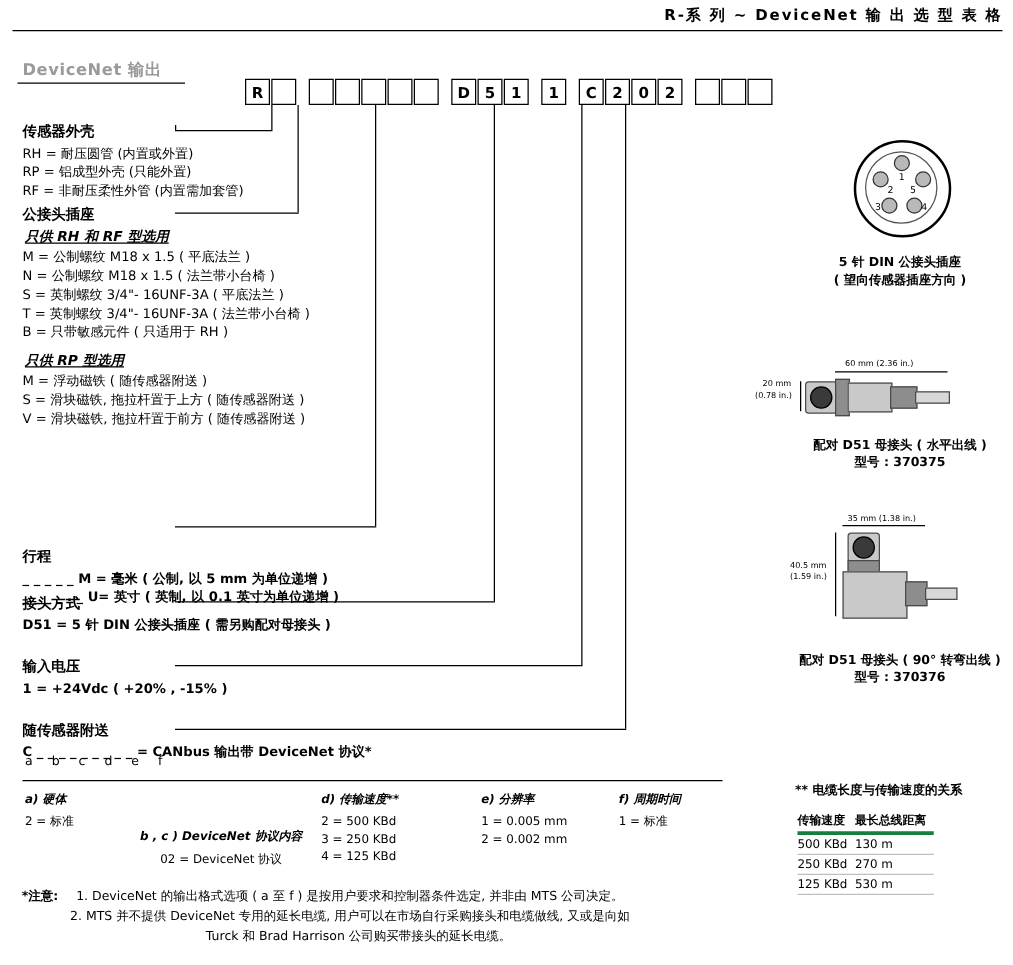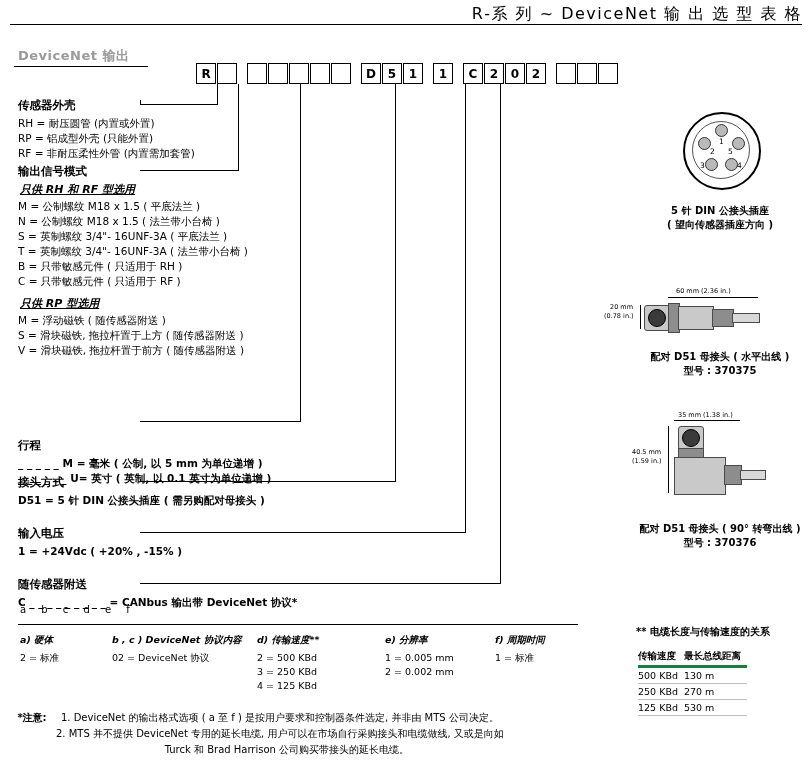--- a/index.html
+++ b/index.html
@@ -16,22 +16,22 @@
     font-size: 11px;
     overflow: hidden;
   }
   .abs { position: absolute; }
 
   
   #header-title {
     position: absolute;
     top: 4px;
     right: 8px;
-    font-size: 16px;
-    font-weight: normal;
+    font-size: 12px;
+    font-weight: bold;
     letter-spacing: 1.5px;
   }
   #header-rule {
     position: absolute;
     top: 24px;
     left: 10px;
     right: 8px;
     border-top: 1px solid #000;
   }
 
@@ -233,28 +233,27 @@
 <div class="hline" style="left:140px; top:583px; width:361px;"></div>
 
 <div class="blk" style="top:98px;">
   <div class="blk-head">传感器外壳</div>
   <div class="blk-line">RH = 耐压圆管 (内置或外置)</div>
   <div class="blk-line">RP = 铝成型外壳 (只能外置)</div>
   <div class="blk-line">RF = 非耐压柔性外管 (内置需加套管)</div>
 </div>
 
 <div class="blk" style="top:164px;">
-  <div class="blk-head">输出信号模式</div>
+  <div class="blk-head">公接头插座</div>
   <div class="blk-sub">只供 RH 和 RF 型选用</div>
   <div class="blk-line">M = 公制螺纹 M18 x 1.5 ( 平底法兰 )</div>
   <div class="blk-line">N = 公制螺纹 M18 x 1.5 ( 法兰带小台椅 )</div>
   <div class="blk-line">S = 英制螺纹 3/4"‑ 16UNF‑3A ( 平底法兰 )</div>
   <div class="blk-line">T = 英制螺纹 3/4"‑ 16UNF‑3A ( 法兰带小台椅 )</div>
   <div class="blk-line">B = 只带敏感元件 ( 只适用于 RH )</div>
-  <div class="blk-line">C = 只带敏感元件 ( 只适用于 RF )</div>
   <div class="blk-sub" style="margin-top:7px;">只供 RP 型选用</div>
   <div class="blk-line">M = 浮动磁铁 ( 随传感器附送 )</div>
   <div class="blk-line">S = 滑块磁铁, 拖拉杆置于上方 ( 随传感器附送 )</div>
   <div class="blk-line">V = 滑块磁铁, 拖拉杆置于前方 ( 随传感器附送 )</div>
 </div>
 
 <div class="blk" style="top:438px;">
   <div class="blk-head">行程</div>
   <div class="blk-line b">_ _ _ _ _ M = 毫米 ( 公制, 以 5 mm 为单位递增 )</div>
   <div class="blk-line b">_ _ _ _ . _ U= 英寸 ( 英制, 以 0.1 英寸为单位递增 )</div>
@@ -276,21 +275,21 @@
 </div>
 <div id="abc-row">a  b  c  d  e  f</div>
 
 <div class="hline" style="left:18px; top:624px; width:560px; border-top:1px solid #000;"></div>
 
 <div class="fcol" style="left:20px; top:633px;">
   <div class="fhead">a) 硬体</div>
   <div class="frow">2 = 标准</div>
 </div>
 
-<div class="fcol" style="left:112px; top:633px;">
+<div class="fcol" style="left:112px; top:663px;text-align:center;">
   <div class="fhead">b , c ) DeviceNet 协议内容</div>
   <div class="frow">02 = DeviceNet 协议</div>
 </div>
 
 <div class="fcol" style="left:257px; top:633px;">
   <div class="fhead">d) 传输速度**</div>
   <div class="frow">2 = 500 KBd</div>
   <div class="frow">3 = 250 KBd</div>
   <div class="frow">4 = 125 KBd</div>
 </div>

